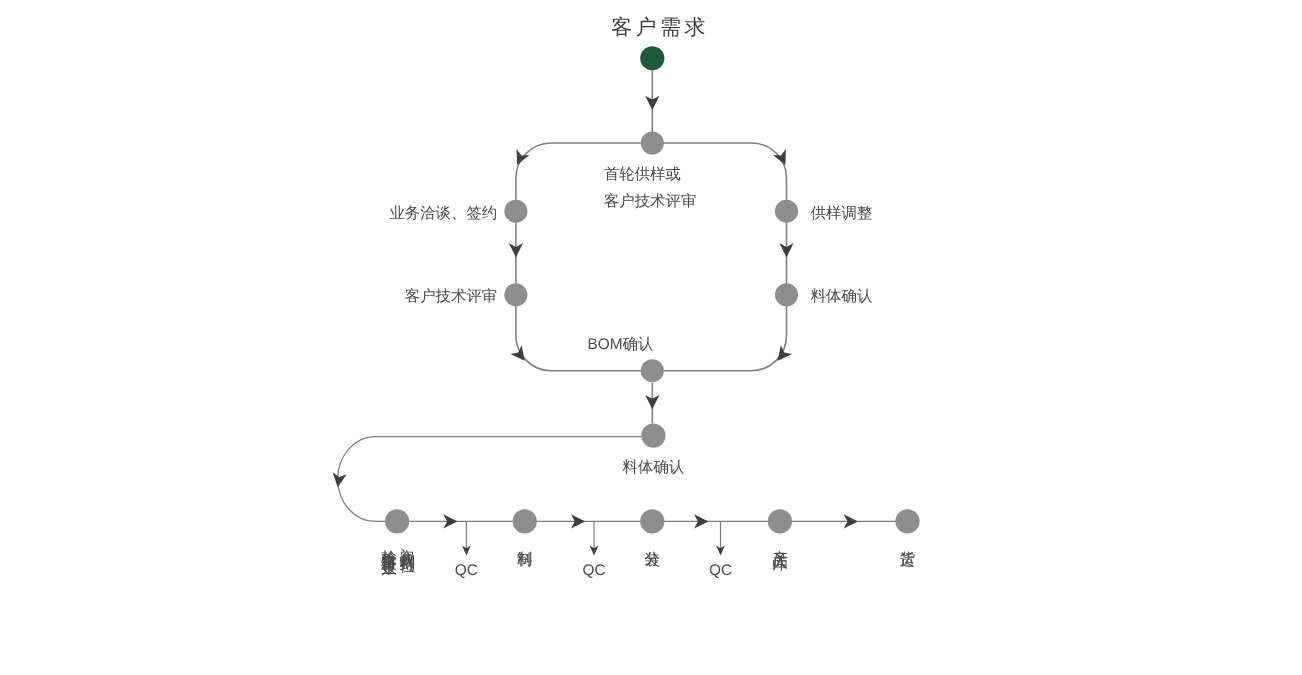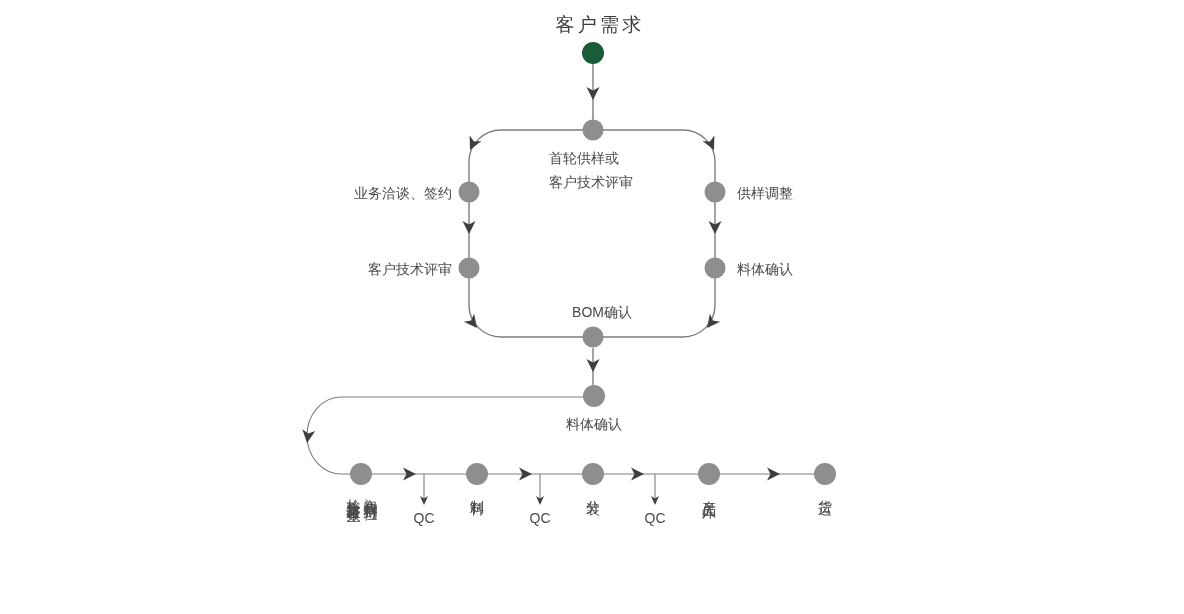--- a/index.html
+++ b/index.html
@@ -66,21 +66,21 @@
   <circle class="node" cx="825" cy="474" r="11"></circle>
 </svg>
 
 <div class="title" style="left:600px;top:12px">客户需求</div>
 <div class="label pre" style="left:549px;top:146px">首轮供样或
 客户技术评审</div>
 <div class="label rightalign" style="left:452px;top:185px">业务洽谈、签约</div>
 <div class="label rightalign" style="left:452px;top:261px">客户技术评审</div>
 <div class="label" style="left:737px;top:185px">供样调整</div>
 <div class="label" style="left:737px;top:261px">料体确认</div>
-<div class="label center" style="left:602px;top:304px">BOM确认</div>
+<div class="label center" style="left:564px;top:304px">BOM确认</div>
 <div class="label center" style="left:594px;top:416px">料体确认</div>
 
 <div class="label center" style="left:424px;top:510px">QC</div>
 <div class="label center" style="left:540px;top:510px">QC</div>
 <div class="label center" style="left:655px;top:510px">QC</div>
 
 <div class="vlabel rightedge" style="left:379px;top:488px">客户物料到位、
 检验合格订单生效</div>
 <div class="vlabel center" style="left:477px;top:489px">制料</div>
 <div class="vlabel center" style="left:593px;top:489px">分装</div>

